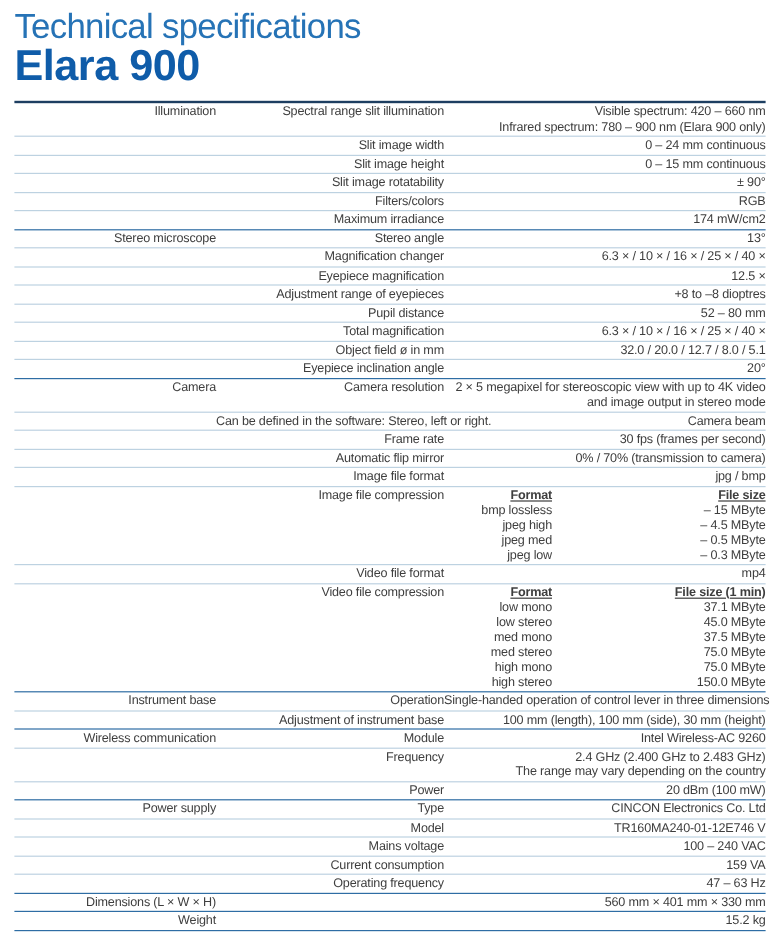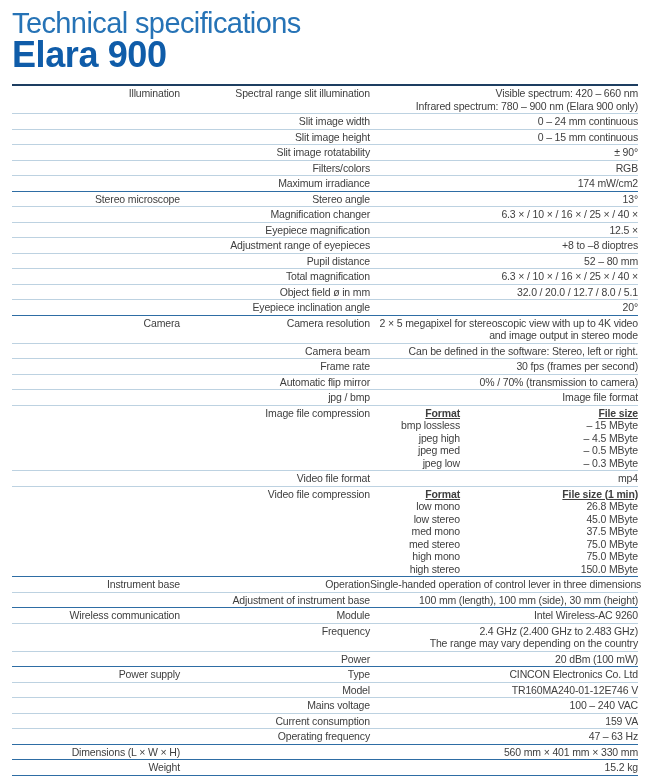--- a/index.html
+++ b/index.html
@@ -151,45 +151,45 @@
         <div class="row">
           <div class="cell c1">Camera</div>
           <div class="cell c2">Camera resolution</div>
           <div class="cell c3">
             <span class="value-line">2 × 5 megapixel for stereoscopic view with up to 4K video</span>
             <span class="value-line">and image output in stereo mode</span>
           </div>
         </div>
         <div class="row">
           <div class="cell c1"></div>
+          <div class="cell c3">
+            <span class="value-line">Can be defined in the software: Stereo, left or right.</span>
+          </div>
           <div class="cell c2">Camera beam</div>
-          <div class="cell c3">
-            <span class="value-line">Can be defined in the software: Stereo, left or right.</span>
-          </div>
         </div>
         <div class="row">
           <div class="cell c1"></div>
           <div class="cell c2">Frame rate</div>
           <div class="cell c3">
             <span class="value-line">30 fps (frames per second)</span>
           </div>
         </div>
         <div class="row">
           <div class="cell c1"></div>
           <div class="cell c2">Automatic flip mirror</div>
           <div class="cell c3">
             <span class="value-line">0% / 70% (transmission to camera)</span>
           </div>
         </div>
         <div class="row">
           <div class="cell c1"></div>
+          <div class="cell c2">Image file format</div>
           <div class="cell c3">
             <span class="value-line">jpg / bmp</span>
           </div>
-          <div class="cell c2">Image file format</div>
         </div>
         <div class="row">
           <div class="cell c1"></div>
           <div class="cell c2">Image file compression</div>
           <div class="cell c3">
             <div class="subrow">
               <span class="bold">Format</span>
               <span class="bold">File size</span>
             </div>
             <div class="subrow">
@@ -220,21 +220,21 @@
         <div class="row">
           <div class="cell c1"></div>
           <div class="cell c2">Video file compression</div>
           <div class="cell c3">
             <div class="subrow">
               <span class="bold">Format</span>
               <span class="bold">File size (1 min)</span>
             </div>
             <div class="subrow">
               <span>low mono</span>
-              <span>26.8 MByte</span>
+              <span>37.1 MByte</span>
             </div>
             <div class="subrow">
               <span>low stereo</span>
               <span>45.0 MByte</span>
             </div>
             <div class="subrow">
               <span>med mono</span>
               <span>37.5 MByte</span>
             </div>
             <div class="subrow">

